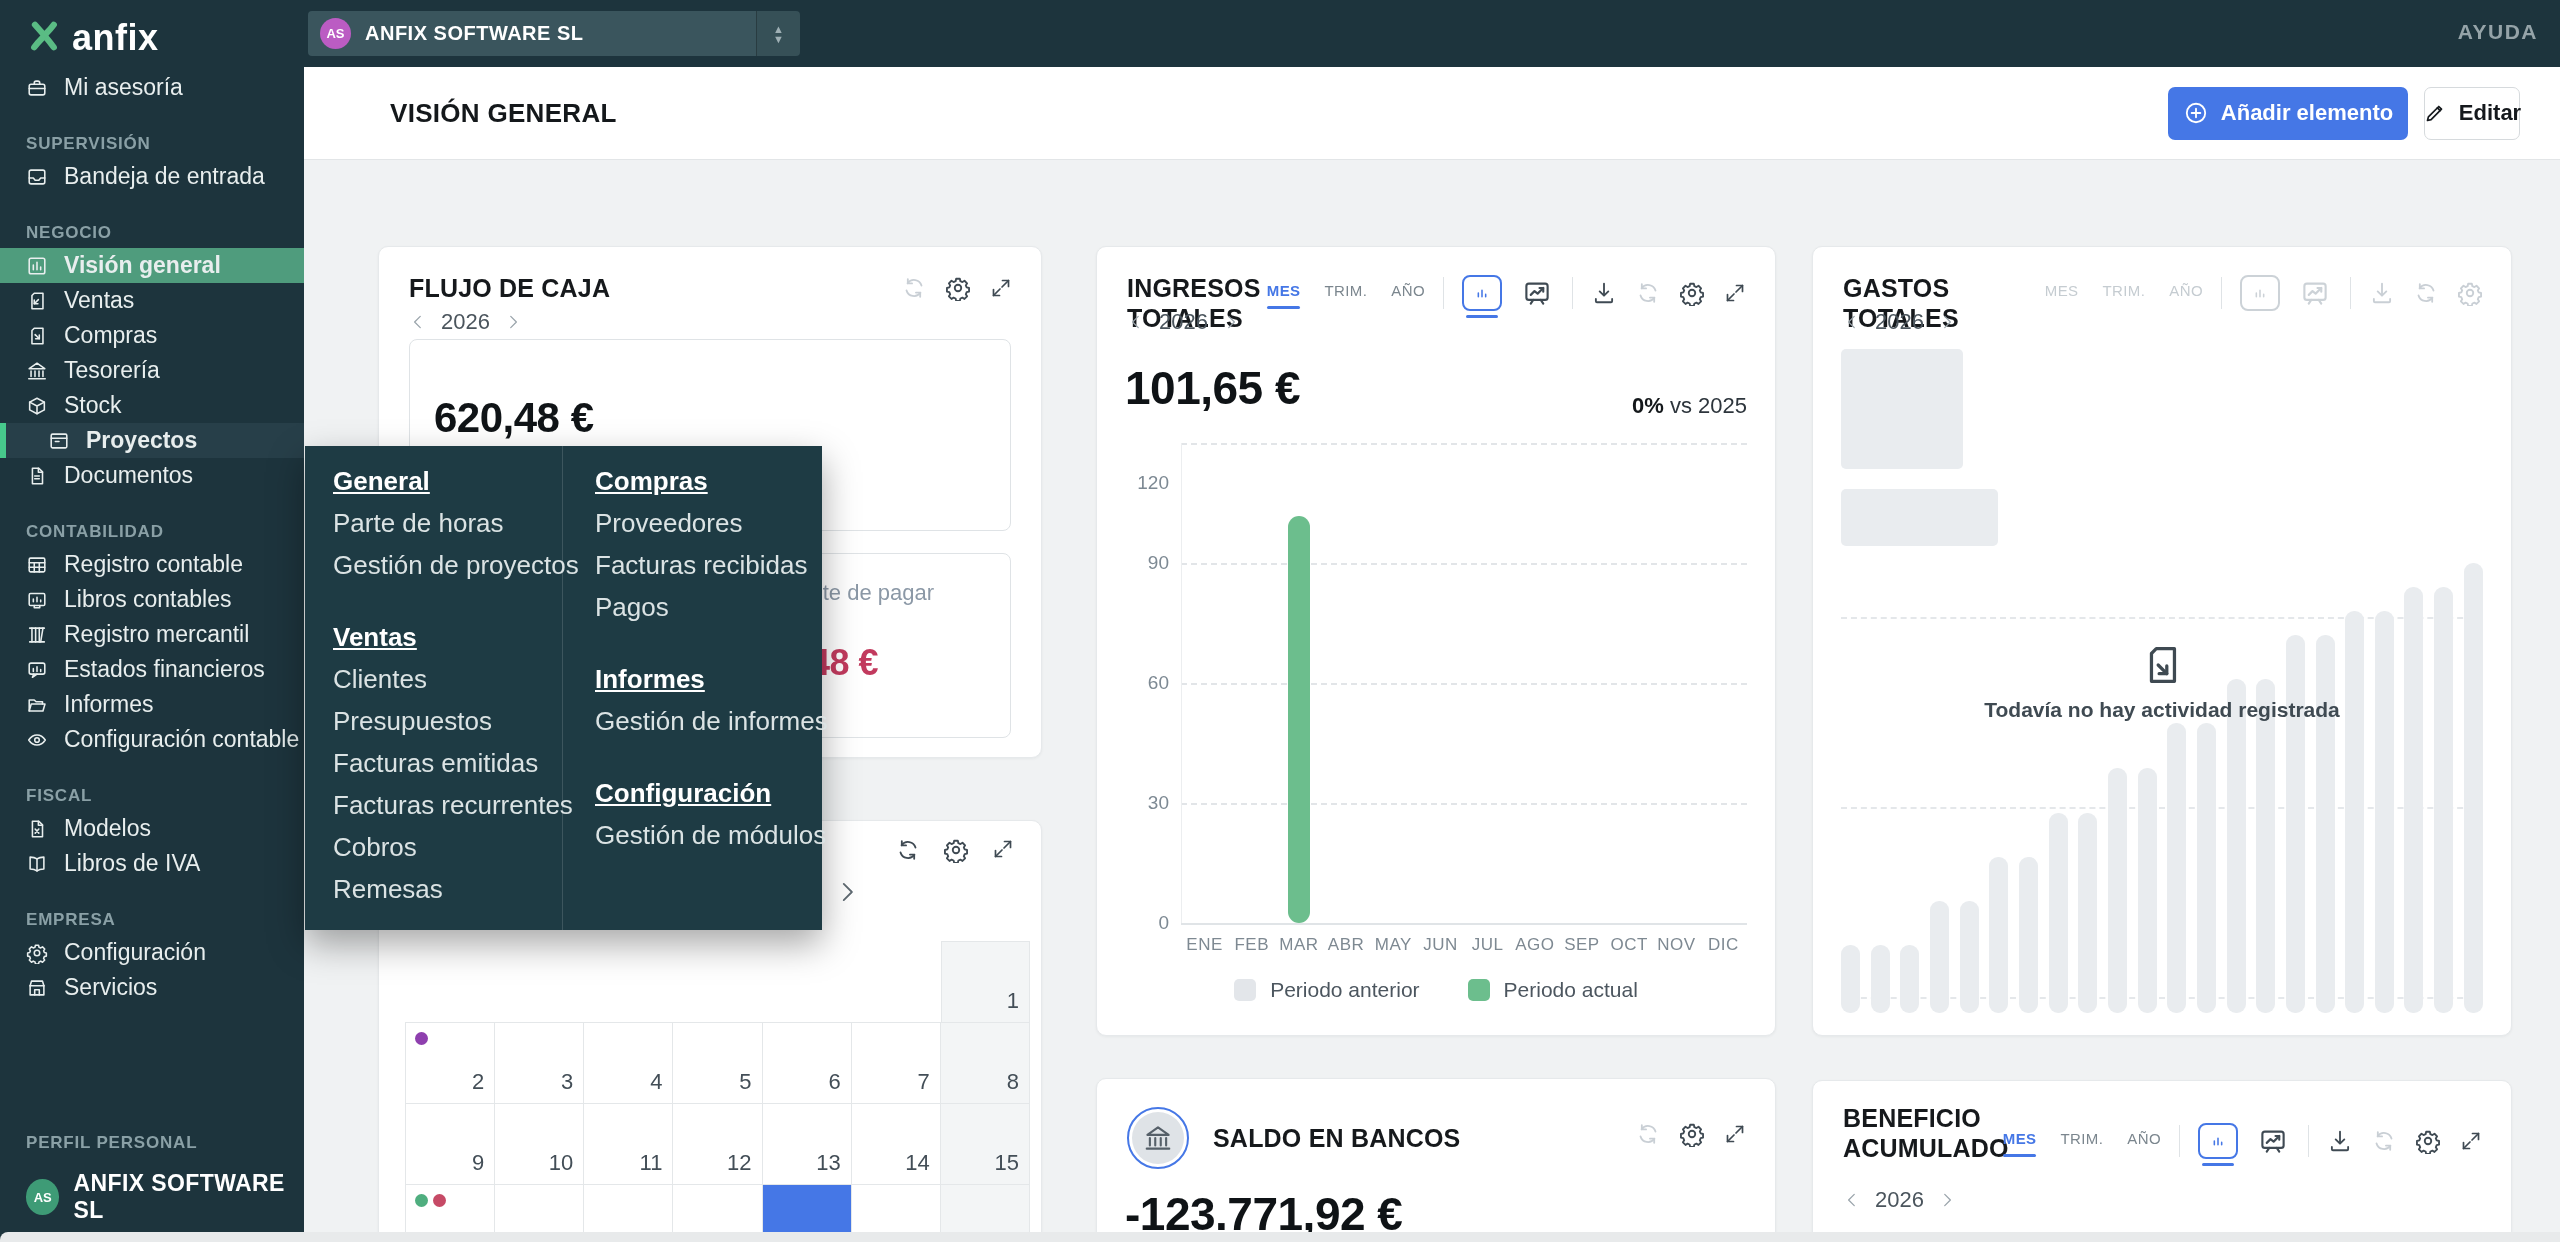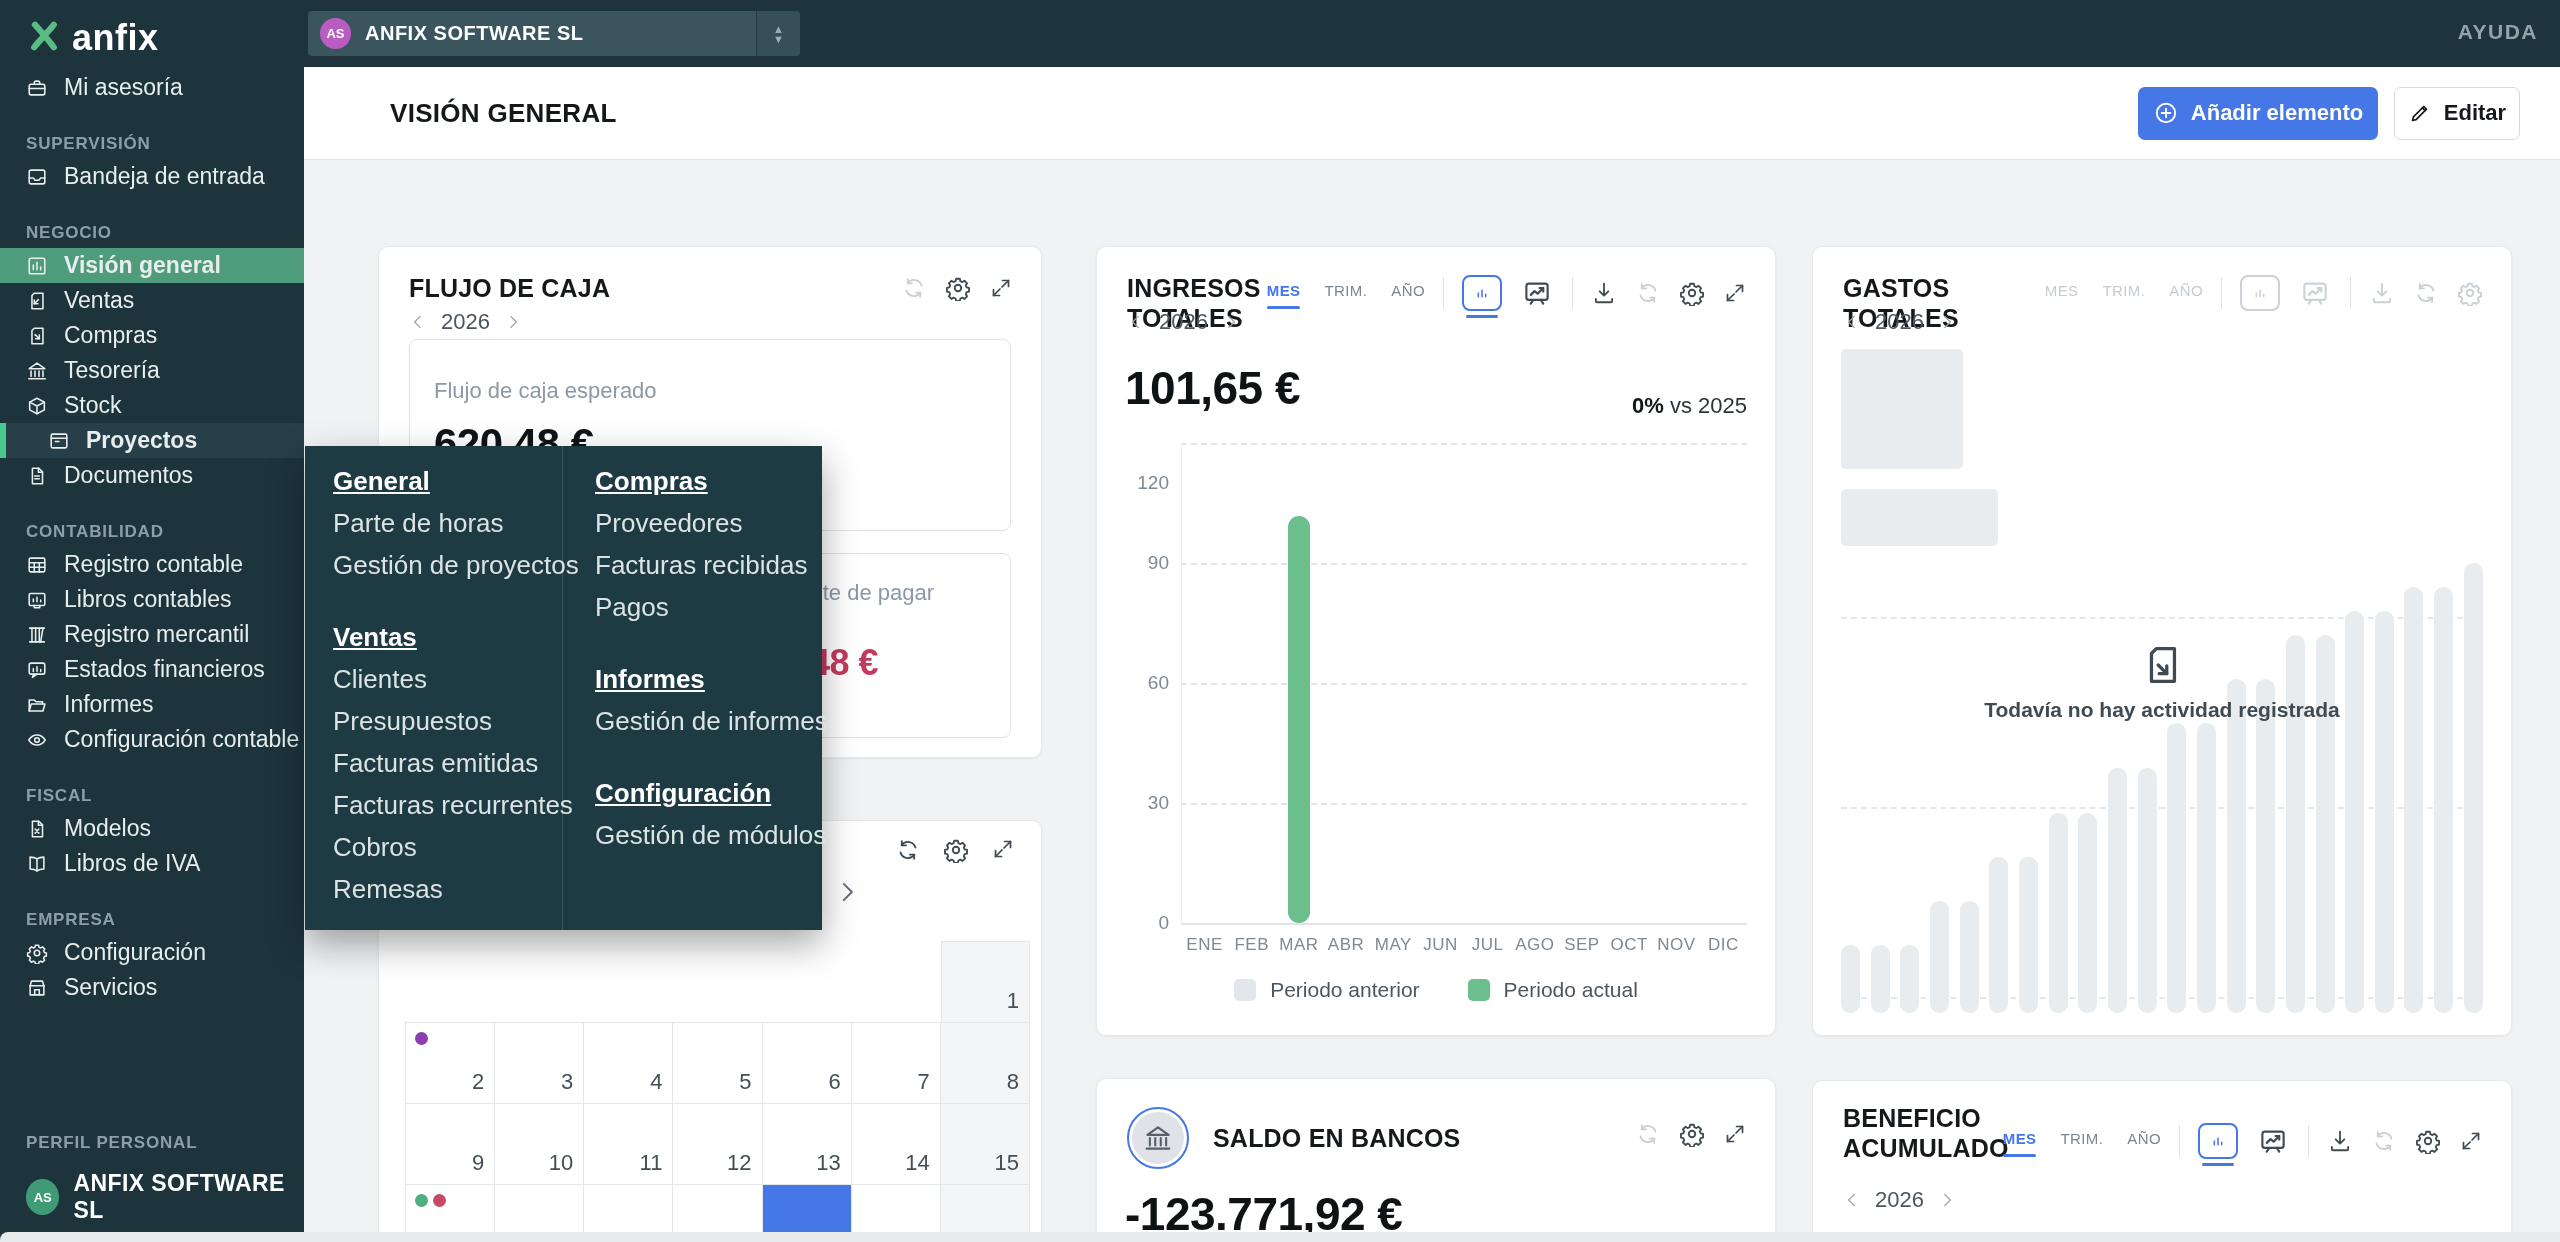--- a/index.html
+++ b/index.html
@@ -42,21 +42,21 @@
     display:flex;flex-direction:column;align-items:center;justify-content:center;color:#9fb0b5;
     font-size:11px;line-height:10px;border-radius:0 4px 4px 0;}
   .help{position:absolute;right:22px;top:20px;color:#95a3a8;font-size:21px;font-weight:700;letter-spacing:1.5px;}
 
   
   .page-title{font-size:26px;font-weight:700;color:#14181b;letter-spacing:.3px;margin-left:86px;}
   .header-actions{margin-left:auto;margin-right:40px;display:flex;gap:16px;}
   .btn{height:53px;border-radius:7px;display:flex;align-items:center;justify-content:center;
     font-size:22px;font-weight:700;cursor:pointer;gap:12px;}
   .btn-primary{width:240px;background:#4577e6;color:#fff;}
-  .btn-secondary{width:126px;background:#fff;color:#15191d;border:1px solid #d6dadd;}
+  .btn-secondary{width:96px;background:#fff;color:#15191d;border:1px solid #d6dadd;}
 
   
   .card{position:absolute;background:#fff;border:1px solid #e6e9eb;border-radius:10px;
     box-shadow:0 1px 3px rgba(20,30,40,.05);}
   .card-title{font-size:25px;font-weight:700;color:#16191c;letter-spacing:.2px;line-height:30px;}
   .card-head{position:absolute;left:30px;right:28px;top:26px;display:flex;align-items:flex-start;justify-content:space-between;}
   .head-right{display:flex;align-items:center;gap:18px;margin-top:2px;}
   .yearnav{position:absolute;left:30px;display:flex;align-items:center;gap:14px;
     font-size:22px;color:#4b555d;}
   .yearnav .chev{color:#9aa4ab;display:flex;}
@@ -431,21 +431,20 @@
           </svg>
         </span>
       <span>2026</span>
       <span class="chev" style="display: inline-flex;">
           <svg viewBox="0 0 24 24" width="18" height="18" fill="none" stroke="currentColor" stroke-width="1.7" stroke-linecap="round" stroke-linejoin="round">
             <path d="M9 4.5L16.5 12 9 19.5"></path>
           </svg>
         </span>
     </div>
     <div class="innerbox" style="top:92px;height:192px;padding:38px 24px 0 24px;">
-      <div class="box-label">Flujo de caja esperado</div>
       <div class="big-black" style="margin-top:16px;">620,48 €</div>
     </div>
     <div class="innerbox" style="top:306px;height:185px;">
       <div style="position:absolute;left:332px;top:26px;" class="box-label">Pendiente de pagar</div>
       <div style="position:absolute;left:332px;top:88px;" class="big-red">620,48 €</div>
     </div>
   </div>
 
   <div class="card" style="left:74px;top:660px;width:664px;height:520px;overflow:hidden;">
     <div class="cal-icons">

